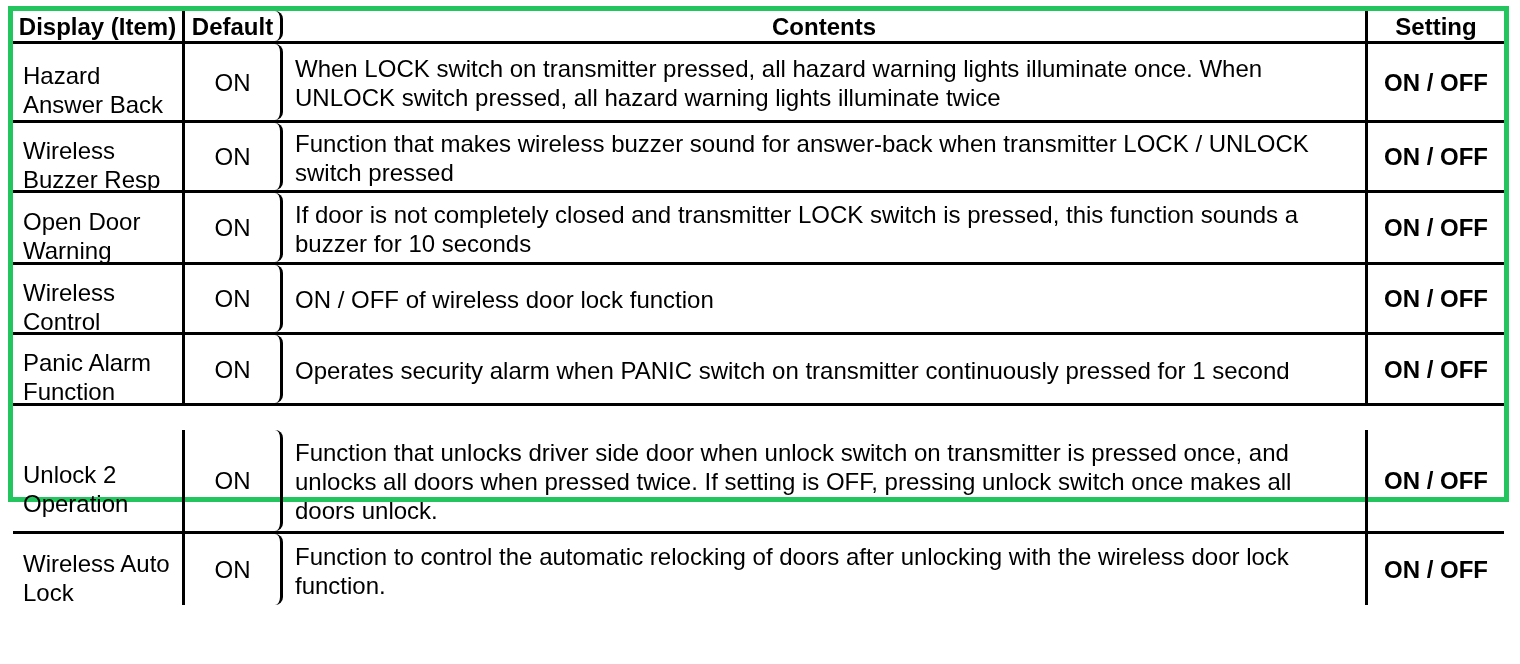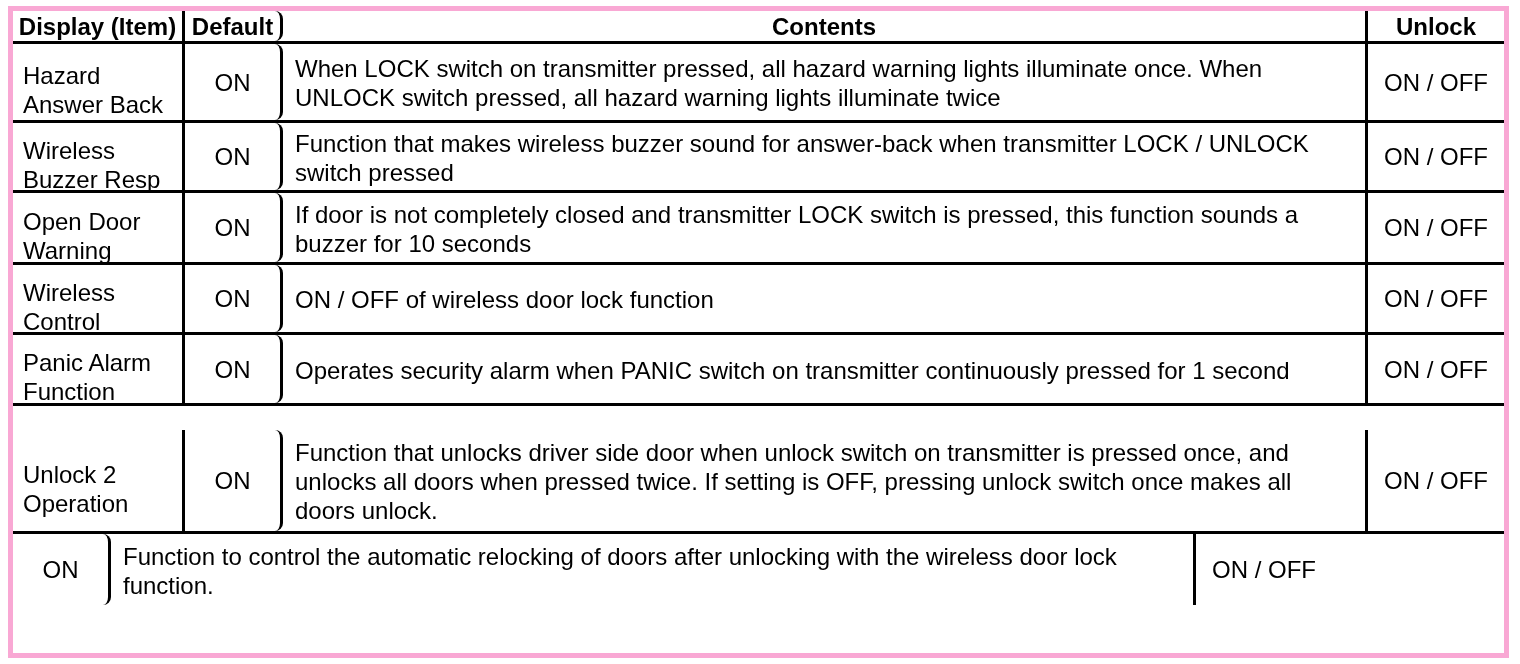--- a/index.html
+++ b/index.html
@@ -9,43 +9,43 @@
     height: 664px;
     overflow: hidden;
     font-family: "Liberation Sans", sans-serif;
     color: #000000;
   }
   .doc-table {
     position: absolute;
     left: 8px;
     top: 6px;
     width: 1501px;
-    height: 652px;
-    border: 5px solid #f9a8d4;
+    height: 496px;
+    border: 5px solid #22c55e;
     background: #ffffff;
   }
   .row {
     display: flex;
     width: 100%;
     border-bottom: 3px solid #000000;
   }
   .row:last-child { border-bottom: none; }
   .cell {
     border-right: 3px solid #000000;
     display: flex;
     align-items: center;
     font-size: 24px;
     line-height: 29px;
     color: #000000;
   }
   .cell:last-child { border-right: none; }
   .col-display { width: 172px; padding: 18px 8px 2px 10px; justify-content: flex-start; text-align: left; }
   .col-default { width: 98px;  justify-content: center; text-align: center; border-radius: 8px; }
   .col-contents{ width: 1085px; padding: 4px 18px 2px 12px; justify-content: flex-start; text-align: left; }
-  .col-setting { width: 136px; padding: 2px 8px; justify-content: center; text-align: center; }
+  .col-setting { width: 136px; padding: 2px 8px; justify-content: center; text-align: center; font-weight: bold; }
   .header-row .cell {
     font-weight: bold;
     justify-content: center;
     text-align: center;
     padding: 0 4px;
   }
   
   .rh-header { height: 33px; }
   .rh-1 { height: 79px; }
   .rh-2 { height: 70px; }
@@ -58,21 +58,21 @@
 </style>
 </head>
 <body>
 
 <div class="doc-table">
 
   <div class="row header-row rh-header">
     <div class="cell col-display">Display (Item)</div>
     <div class="cell col-default">Default</div>
     <div class="cell col-contents">Contents</div>
-    <div class="cell col-setting">Unlock</div>
+    <div class="cell col-setting">Setting</div>
   </div>
 
   <div class="row rh-1">
     <div class="cell col-display">Hazard Answer Back</div>
     <div class="cell col-default">ON</div>
     <div class="cell col-contents">When LOCK switch on transmitter pressed, all hazard warning lights illuminate once. When UNLOCK switch pressed, all hazard warning lights illuminate twice</div>
     <div class="cell col-setting">ON / OFF</div>
   </div>
 
   <div class="row rh-2">
@@ -105,18 +105,19 @@
 
   <div class="row rh-6">
     <div class="cell col-display">Unlock 2 Operation</div>
     <div class="cell col-default">ON</div>
     <div class="cell col-contents">Function that unlocks driver side door when unlock switch on transmitter is pressed once, and unlocks all doors when pressed twice. If setting is OFF, pressing unlock switch once makes all doors unlock.</div>
     <div class="cell col-setting">ON / OFF</div>
   </div>
 
 
   <div class="row rh-8">
+    <div class="cell col-display">Wireless Auto Lock</div>
     <div class="cell col-default">ON</div>
     <div class="cell col-contents">Function to control the automatic relocking of doors after unlocking with the wireless door lock function.</div>
     <div class="cell col-setting">ON / OFF</div>
   </div>
 
 </div>
 
 </body></html>

